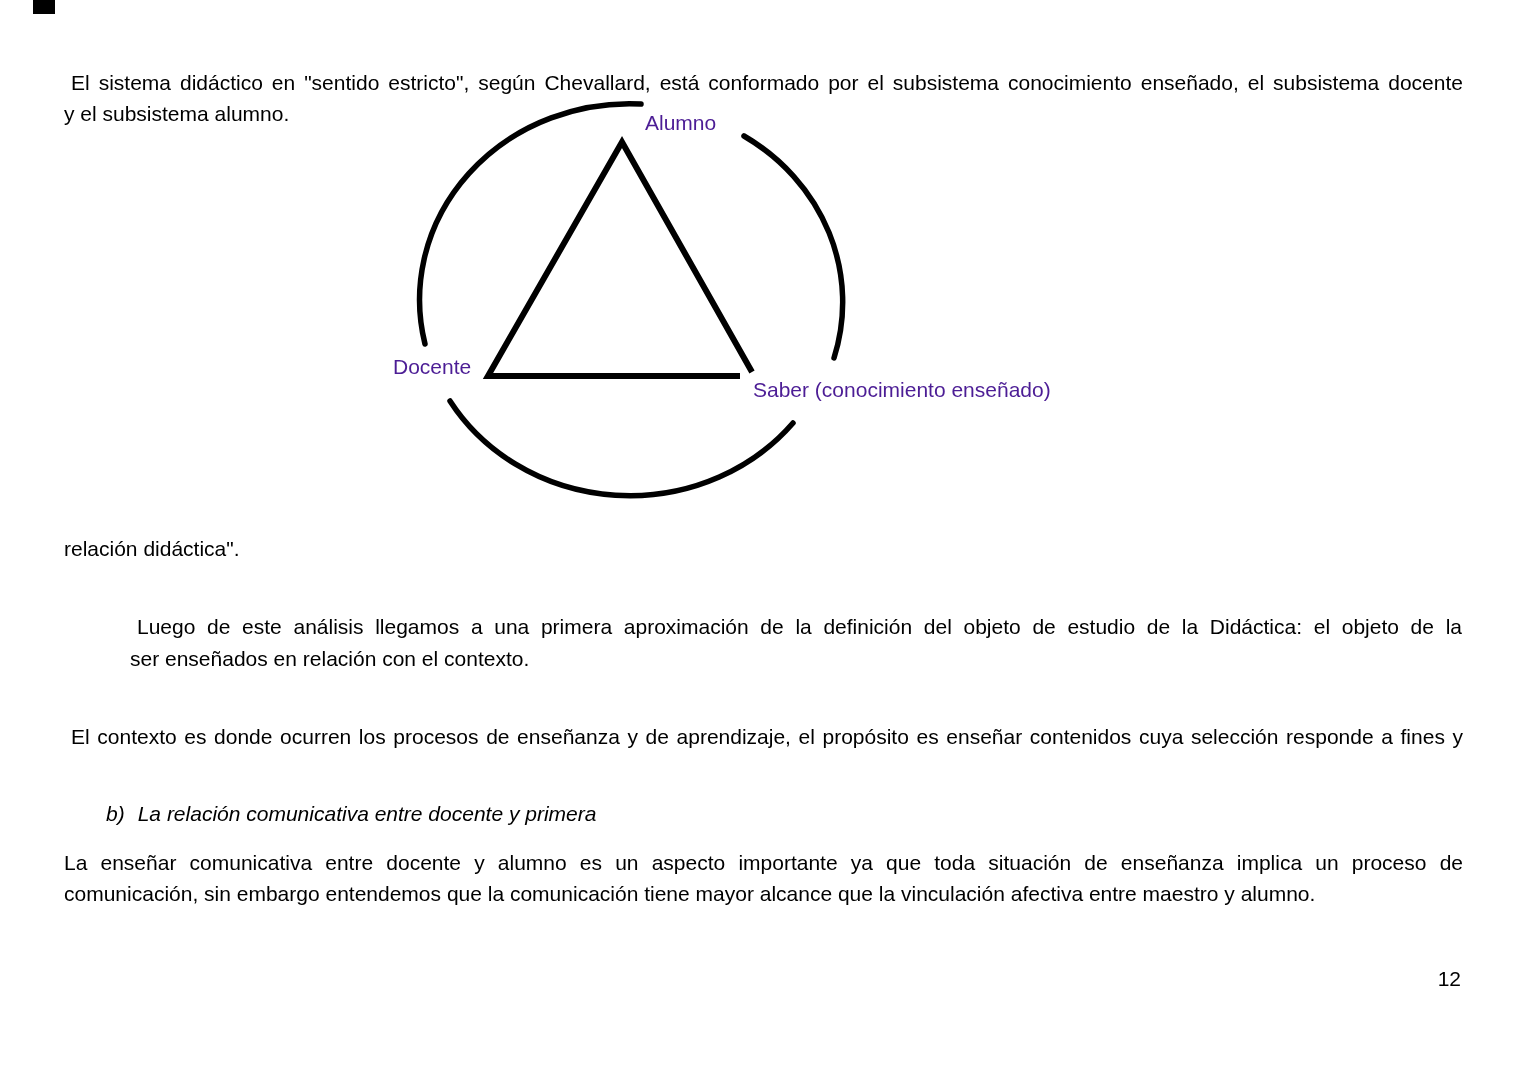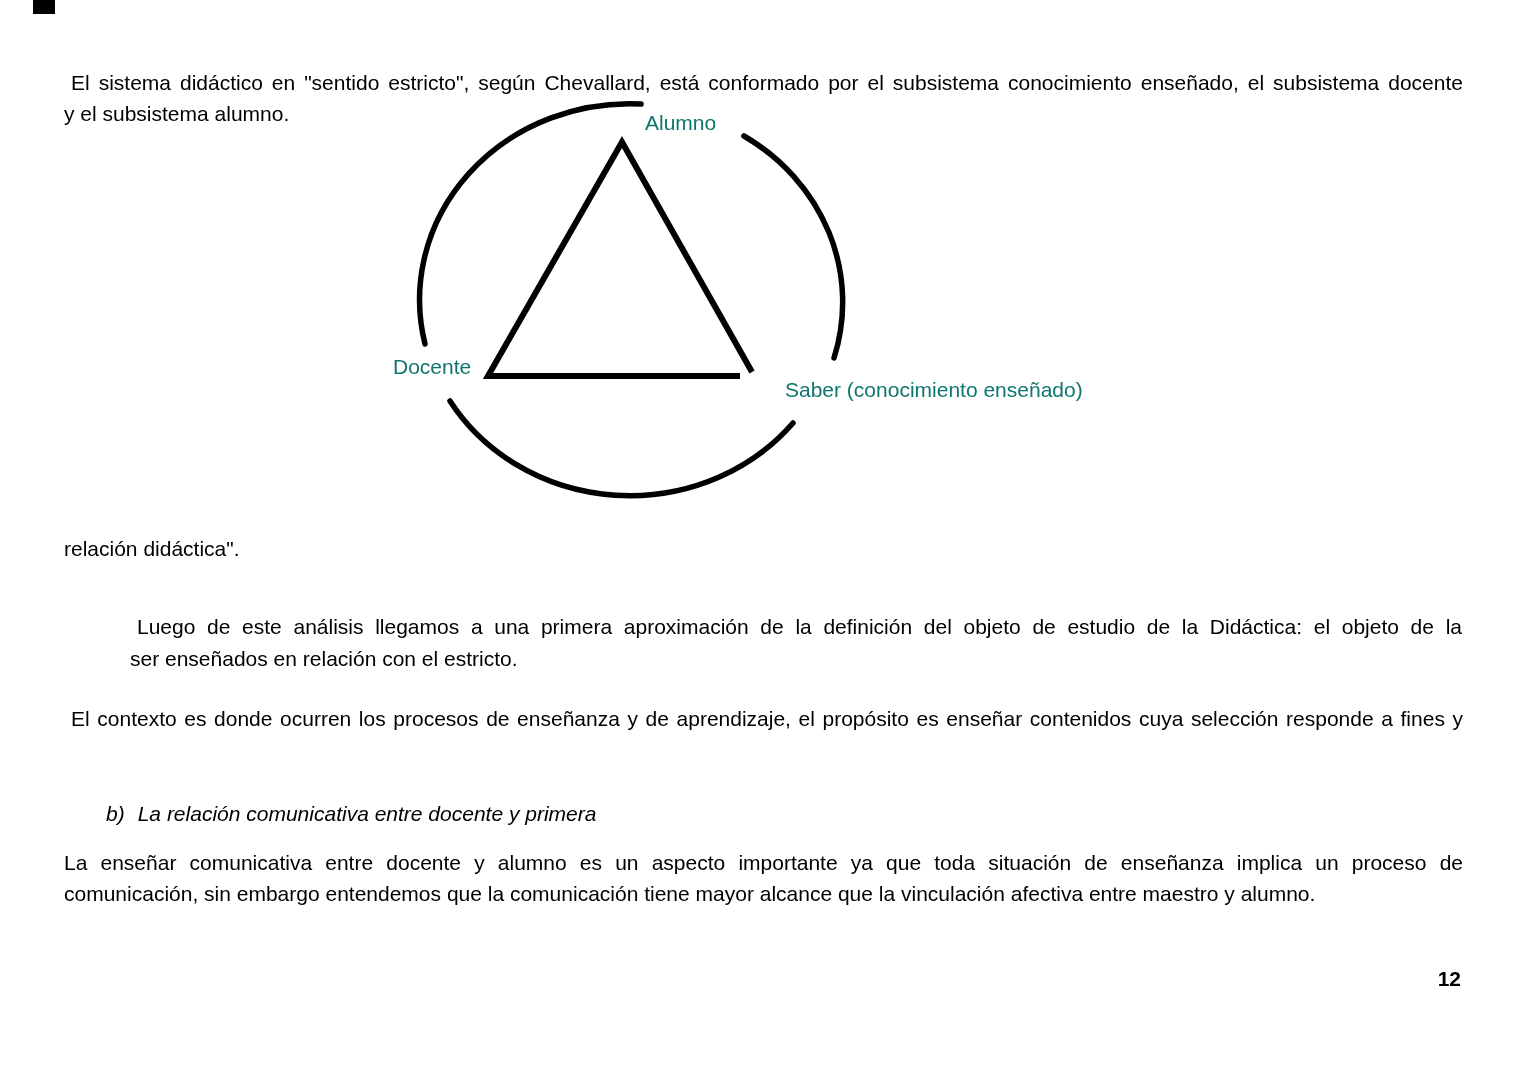--- a/index.html
+++ b/index.html
@@ -33,30 +33,30 @@
   .heading-b {
     position: absolute; left: 106px; top: 800px;
     font-size: 21px; line-height: 28px; font-style: italic;
     display: flex; gap: 13px;
   }
 
   .diagram { position: absolute; left: 370px; top: 88px; width: 730px; height: 415px; }
   .diagram svg { display: block; width: 100%; height: 100%; }
 
   .diagram-label {
-    position: absolute; font-size: 21px; line-height: 25px; color: #0f766e;
+    position: absolute; font-size: 21px; line-height: 25px; color: #4c1d95;
     white-space: nowrap;
   }
   .label-alumno  { left: 645px; top: 110px; }
   .label-docente { left: 393px; top: 354px; }
-  .label-saber   { left: 753px; top: 377px; margin-left: 32px; }
+  .label-saber   { left: 753px; top: 377px; }
 
   .page-number {
     position: absolute; top: 966px; right: 66px;
-    font-size: 21px; line-height: 25px; font-weight: bold;
+    font-size: 21px; line-height: 25px;
   }
 </style>
 </head>
 <body>
 
 <div class="page">
 
   <div class="scan-artifact"></div>
 
   <div class="para" style="top:67px">
@@ -79,24 +79,24 @@
   <div class="diagram-label label-alumno">Alumno</div>
   <div class="diagram-label label-docente">Docente</div>
   <div class="diagram-label label-saber">Saber (conocimiento enseñado)</div>
 
   <div class="para" style="top:533px">
     <div class="tline last">relación didáctica".</div>
   </div>
 
   <div class="quote-block" style="top:611px">
     <div class="tline indent">Luego de este análisis llegamos a una primera aproximación de la definición del objeto de estudio de la Didáctica: el objeto de la</div>
-    <div class="tline last">ser enseñados en relación con el estricto.</div>
+    <div class="tline last">ser enseñados en relación con el contexto.</div>
   </div>
 
-  <div class="para" style="top:703px">
+  <div class="para" style="top:721px">
     <div class="tline indent">El contexto es donde ocurren los procesos de enseñanza y de aprendizaje, el propósito es enseñar contenidos cuya selección responde a fines y</div>
   </div>
 
   <div class="heading-b">
     <span>b)</span>
     <span>La relación comunicativa entre docente y primera</span>
   </div>
 
   <div class="para" style="top:847px">
     <div class="tline">La enseñar comunicativa entre docente y alumno es un aspecto importante ya que toda situación de enseñanza implica un proceso de</div>

